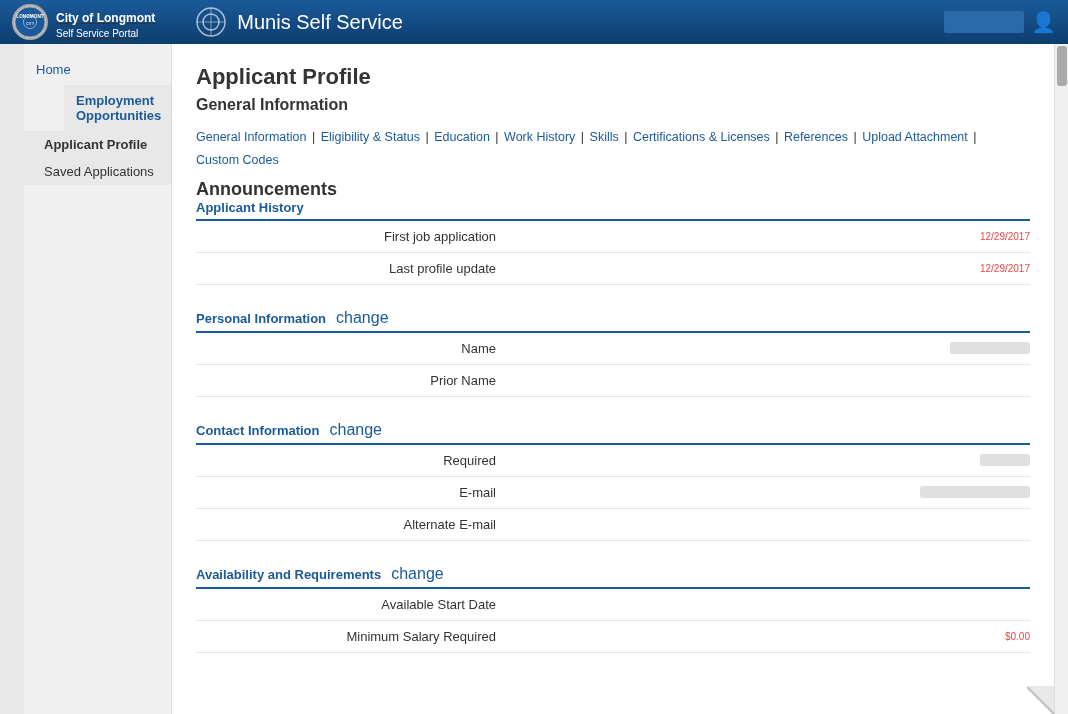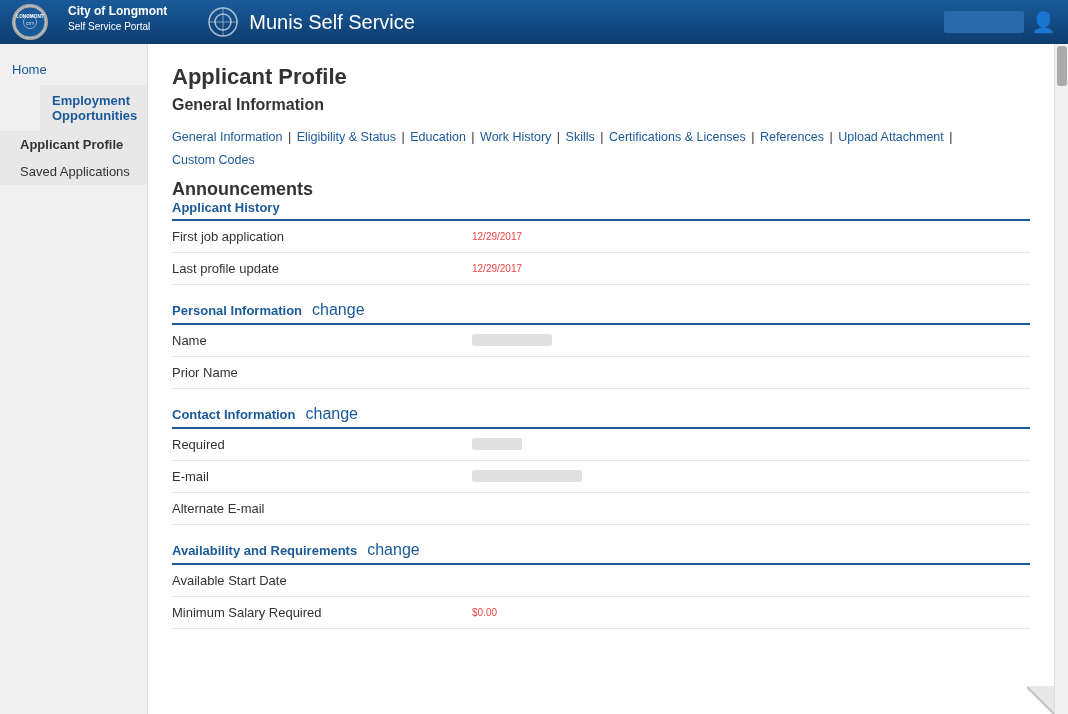--- a/index.html
+++ b/index.html
@@ -9,22 +9,23 @@
     .header {
       background: linear-gradient(to bottom, #1a5a9a, #0d3d6e);
       height: 44px;
       display: flex;
       align-items: center;
       padding: 0 12px;
       position: relative;
     }
     .header-logo {
       display: flex;
-      align-items: flex-start;
-      gap: 20px;
+      align-items: flex-end;
+      gap: 8px;
+      text-decoration: underline;
     }
     .header-logo-img {
       width: 36px;
       height: 36px;
       background: #ccc;
       border-radius: 50%;
       border: 2px solid #aaa;
       display: flex; align-items: center; justify-content: center;
       font-size: 8px; color: #555; text-align: center;
       overflow: hidden;
@@ -70,20 +71,21 @@
       height: 22px;
       width: 80px;
       border-radius: 2px;
     }
 
     
     .layout {
       display: flex;
       height: calc(714px - 44px);
       overflow: hidden;
+      padding-left: 24px;
     }
 
     
     .sidebar {
       width: 148px;
       background: #f0f0f0;
       border-right: 1px solid #ddd;
       padding-top: 10px;
       flex-shrink: 0;
     }
@@ -166,21 +168,22 @@
 
     
     .announcements-title {
       font-size: 18px;
       font-weight: bold;
       color: #333;
     }
 
     
     .info-section {
-      margin-bottom: 16px;
+      margin-bottom: 24px;
+      text-align: right;
     }
     .info-section-header {
       font-size: 13px;
       font-weight: bold;
       color: #1a5a9a;
       border-bottom: 2px solid #1a5a9a;
       padding-bottom: 4px;
       margin-bottom: 0;
       display: flex;
       align-items: center;

